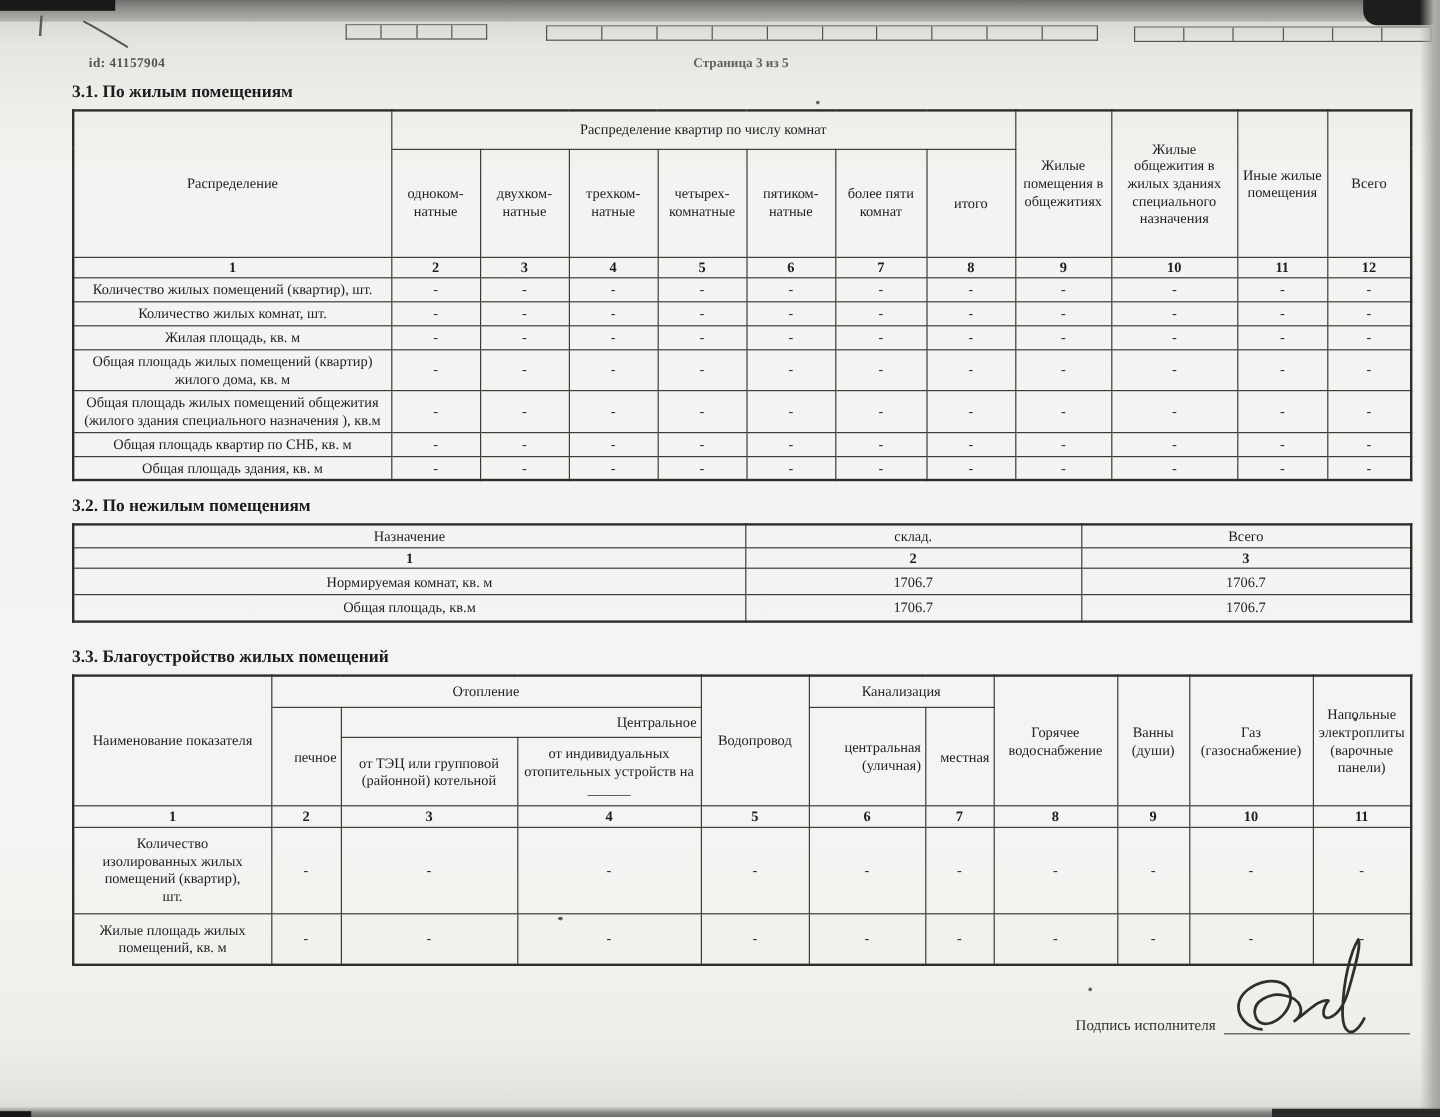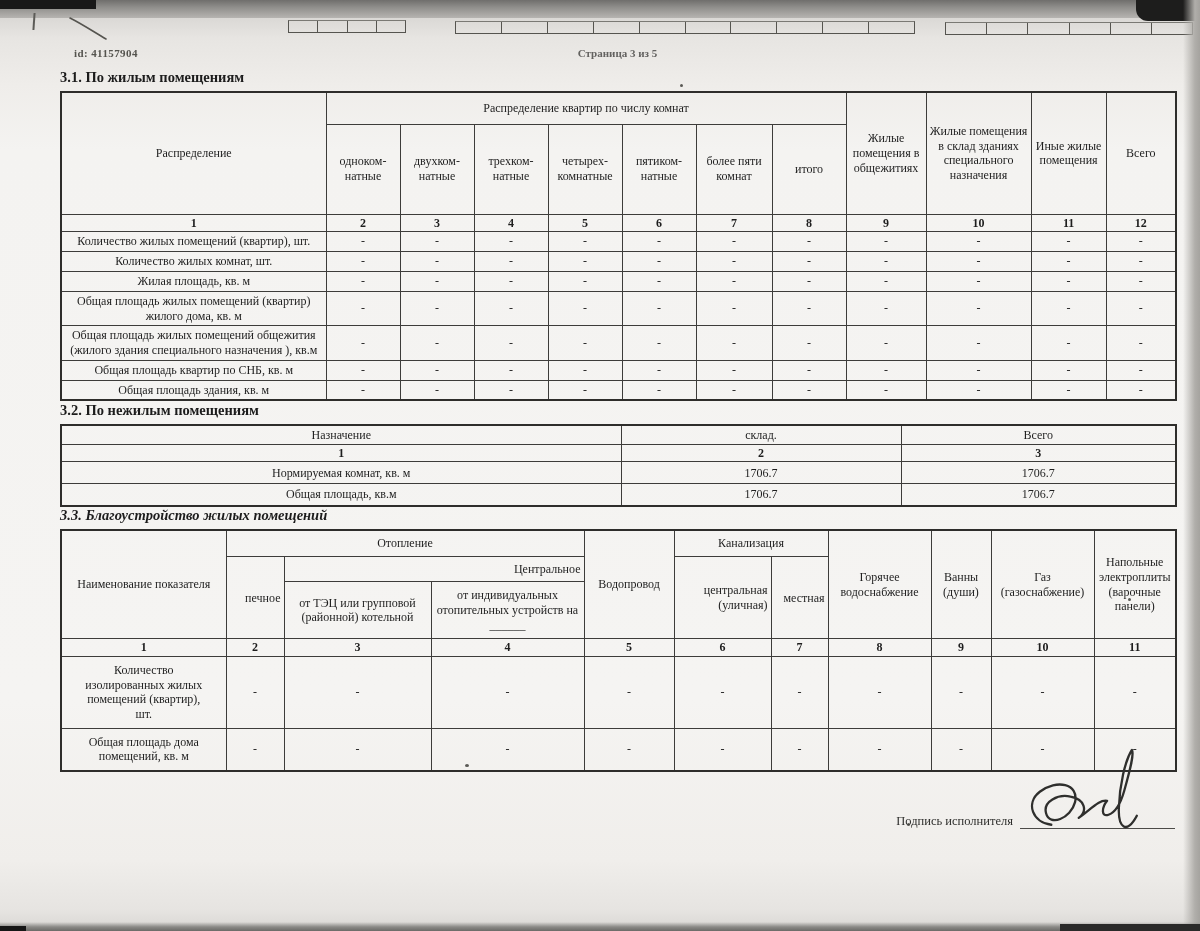--- a/index.html
+++ b/index.html
@@ -40,22 +40,22 @@
   .t31 .hr1 td { height:32px; }
   .t31 .hr2 td { height:90px; }
   tr.num td { height:17px; font-weight:bold; }
   .t31 .drow td { height:20px; padding:2px 3px; }
   .t32 .h32 td { height:19px; }
   .t32 .drow td { height:22px; }
   .t33 .r1 td { height:27px; }
   .t33 .r2 td { height:25px;text-align:right; }
   .t33 .r3 td { height:57px; }
   .t33 .drow td { padding:6px 20px; height:36px; }
-  .mt32 { margin-top:1px; }
-  .mt33 { margin-top:0;font-style:italic; }
+  .mt32 { margin-top:13px; }
+  .mt33 { margin-top:21px; }
   
   .sig-row { display:flex; justify-content:flex-end; align-items:flex-end; margin-top:42px; font-size:12.5px; color:#2f2f2d; }
   .sig-line { position:relative; display:inline-block; width:155px; height:15px; border-bottom:1.5px solid #4c4b48; margin-left:7px; }
   .sig-svg { position:absolute; left:-4px; bottom:-22px; overflow:visible; }
 </style>
 </head>
 <body>
 
 <div class="page">
 
@@ -123,21 +123,21 @@
         <col style="width:80px">
           <col style="width:105px">
           <col style="width:75px">
           <col style="width:70px">
       </colgroup>
       <tbody>
         <tr class="hr1">
           <td rowspan="2">Распределение</td>
           <td colspan="7">Распределение квартир по числу комнат</td>
           <td rowspan="2">Жилые помещения в общежитиях</td>
-          <td rowspan="2">Жилые помещения в склад зданиях специального назначения</td>
+          <td rowspan="2">Жилые общежития в жилых зданиях специального назначения</td>
           <td rowspan="2">Иные жилые помещения</td>
           <td rowspan="2">Всего</td>
         </tr>
         <tr class="hr2">
 
         <td>одноком-натные</td>
             <td>двухком-натные</td>
             <td>трехком-натные</td>
             <td>четырех-комнатные</td>
             <td>пятиком-натные</td>
@@ -370,21 +370,21 @@
             <td>-</td>
             <td>-</td>
             <td>-</td>
             <td>-</td>
             <td>-</td>
             <td>-</td>
             <td>-</td>
           </tr>
           <tr class="drow">
 
-        <td>Общая площадь дома помещений, кв. м</td>
+        <td>Жилые площадь жилых помещений, кв. м</td>
             <td>-</td>
             <td>-</td>
             <td>-</td>
             <td>-</td>
             <td>-</td>
             <td>-</td>
             <td>-</td>
             <td>-</td>
             <td>-</td>
             <td>-</td>

